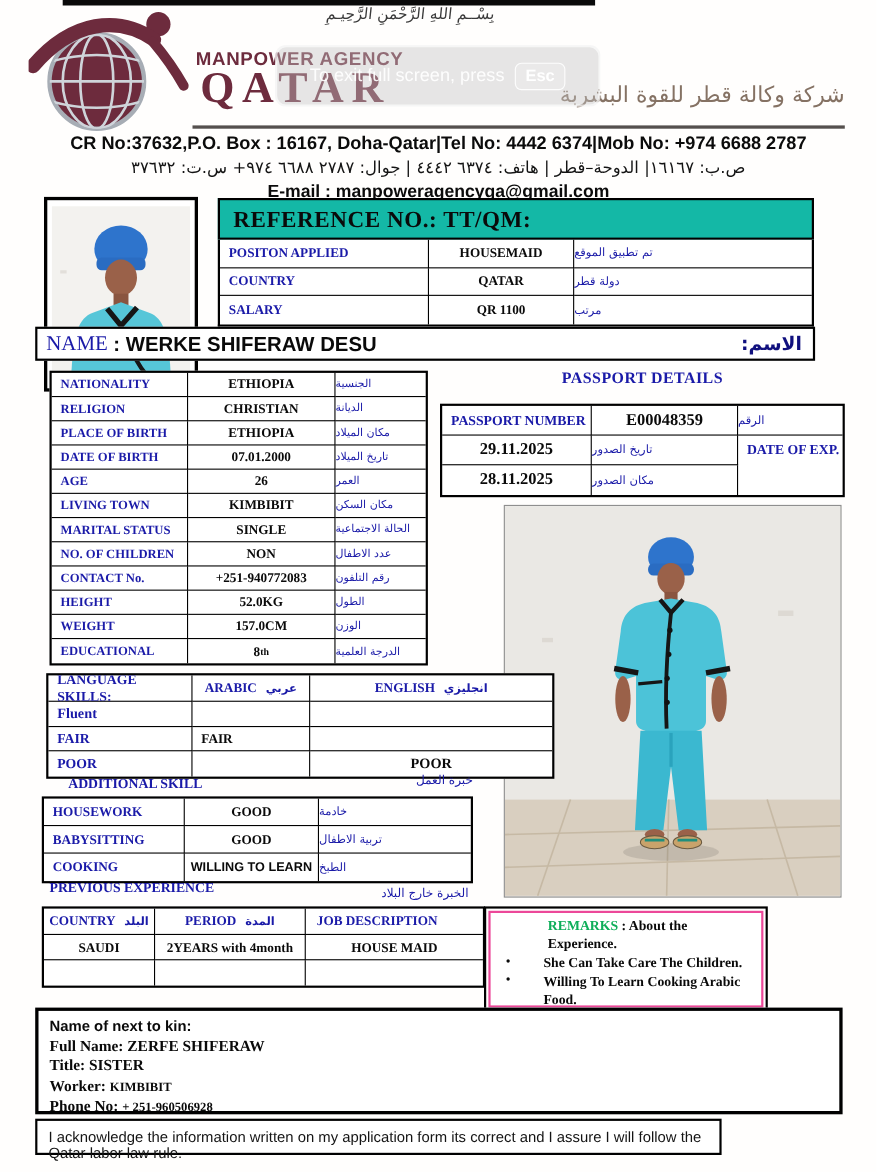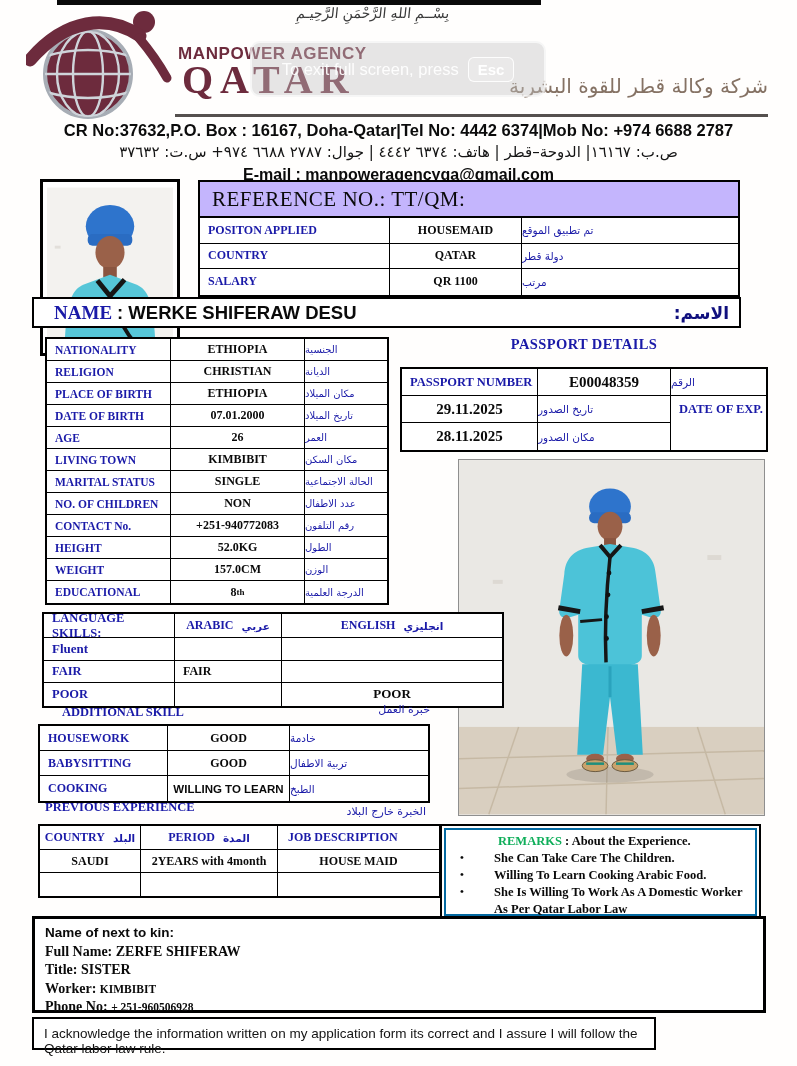--- a/index.html
+++ b/index.html
@@ -57,32 +57,32 @@
       display:flex; align-items:center; overflow:hidden; }
   .g-table > div:nth-child(3n) { border-right:none; }
   .g-table > div:nth-last-child(-n+3) { border-bottom:none; }
   .lab { padding-left:8px; color:#1a1aa8; font-weight:bold; }
   .val { justify-content:center; font-weight:bold; color:#0a0a0a; }
   .arc { justify-content:flex-end; padding-right:7px; direction:rtl; color:#1a1aa8;
       font-family:"DejaVu Sans",sans-serif; }
 
   
   .ref-title { left:198px; top:180px; width:542px; height:38px; border:2.5px solid #000;
-      background:#c4b5fd; display:flex; align-items:center; padding-left:12px;
-      font-weight:normal; font-size:21px; letter-spacing:.5px; color:#0a0a0a; }
+      background:#14b8a6; display:flex; align-items:center; padding-left:12px;
+      font-weight:bold; font-size:21px; letter-spacing:.5px; color:#0a0a0a; }
   .ref-table { left:198px; top:218px; width:542px; grid-template-columns:190px 132px 1fr;
       grid-auto-rows:25.5px; border-top:none; }
   .ref-table .lab { font-size:12px; }
   .ref-table .val { font-size:12px; }
   .ref-table .arc { font-size:10.5px; }
 
   
   .name-bar { left:32px; top:297px; width:709px; height:31px; border:2.5px solid #000;
       background:#fff; display:flex; align-items:center; }
-  .name-label { color:#1a1aa8; font-weight:bold; font-size:19px; padding-left:20px; }
+  .name-label { color:#1a1aa8; font-weight:normal; font-size:19px; padding-left:8px; }
   .name-value { color:#0a0a0a; font-weight:bold; font-size:18.5px; margin-left:5px;
       font-family:"Liberation Sans",sans-serif; }
   .name-ar { margin-left:auto; padding-right:10px; direction:rtl; font-weight:bold;
       font-size:17px; color:#10107e; font-family:"DejaVu Sans",sans-serif; }
 
   
   .personal-table { left:45px; top:337px; width:344px; grid-template-columns:124px 134px 1fr;
       grid-auto-rows:22px; }
   .personal-table .lab { font-size:11.5px; }
   .personal-table .val { font-size:12px; }
@@ -121,21 +121,21 @@
   
   .experience-title { left:45px; top:800px; color:#1a1aa8; font-weight:bold; font-size:12.5px; }
   .experience-title-ar { left:318px; top:805px; width:108px; text-align:right; direction:rtl;
       color:#1a1aa8; font-size:11px; font-family:"DejaVu Sans",sans-serif; }
   .experience-table { left:38px; top:824px; width:403px; grid-template-columns:101px 137px 1fr;
       grid-template-rows:24px 23px 23px; }
   .experience-table .val { font-size:12px; }
   .exp-hdr-left { justify-content:flex-start; padding-left:10px; }
 
   
-  .remarks-box { left:444px; top:828px; width:313px; height:88px; border:2px solid #0369a1;
+  .remarks-box { left:444px; top:828px; width:250px; height:88px; border:2px solid #ec4899;
       outline:2px solid #000; outline-offset:2px; background:#fff; padding:3px 6px 3px 4px;
       font-weight:bold; font-size:12.5px; line-height:1.35; color:#0a0a0a; }
   .remarks-head { margin-left:48px; }
   .remarks-label { color:#0fae5a; }
   .remark-line { display:flex; }
   .remark-bullet { width:44px; flex:0 0 44px; text-align:left; padding-left:10px; font-size:11px; }
   .remark-text { flex:1; }
 
   
   .kin-box { left:32px; top:916px; width:734px; height:97px; border:3px solid #000;

